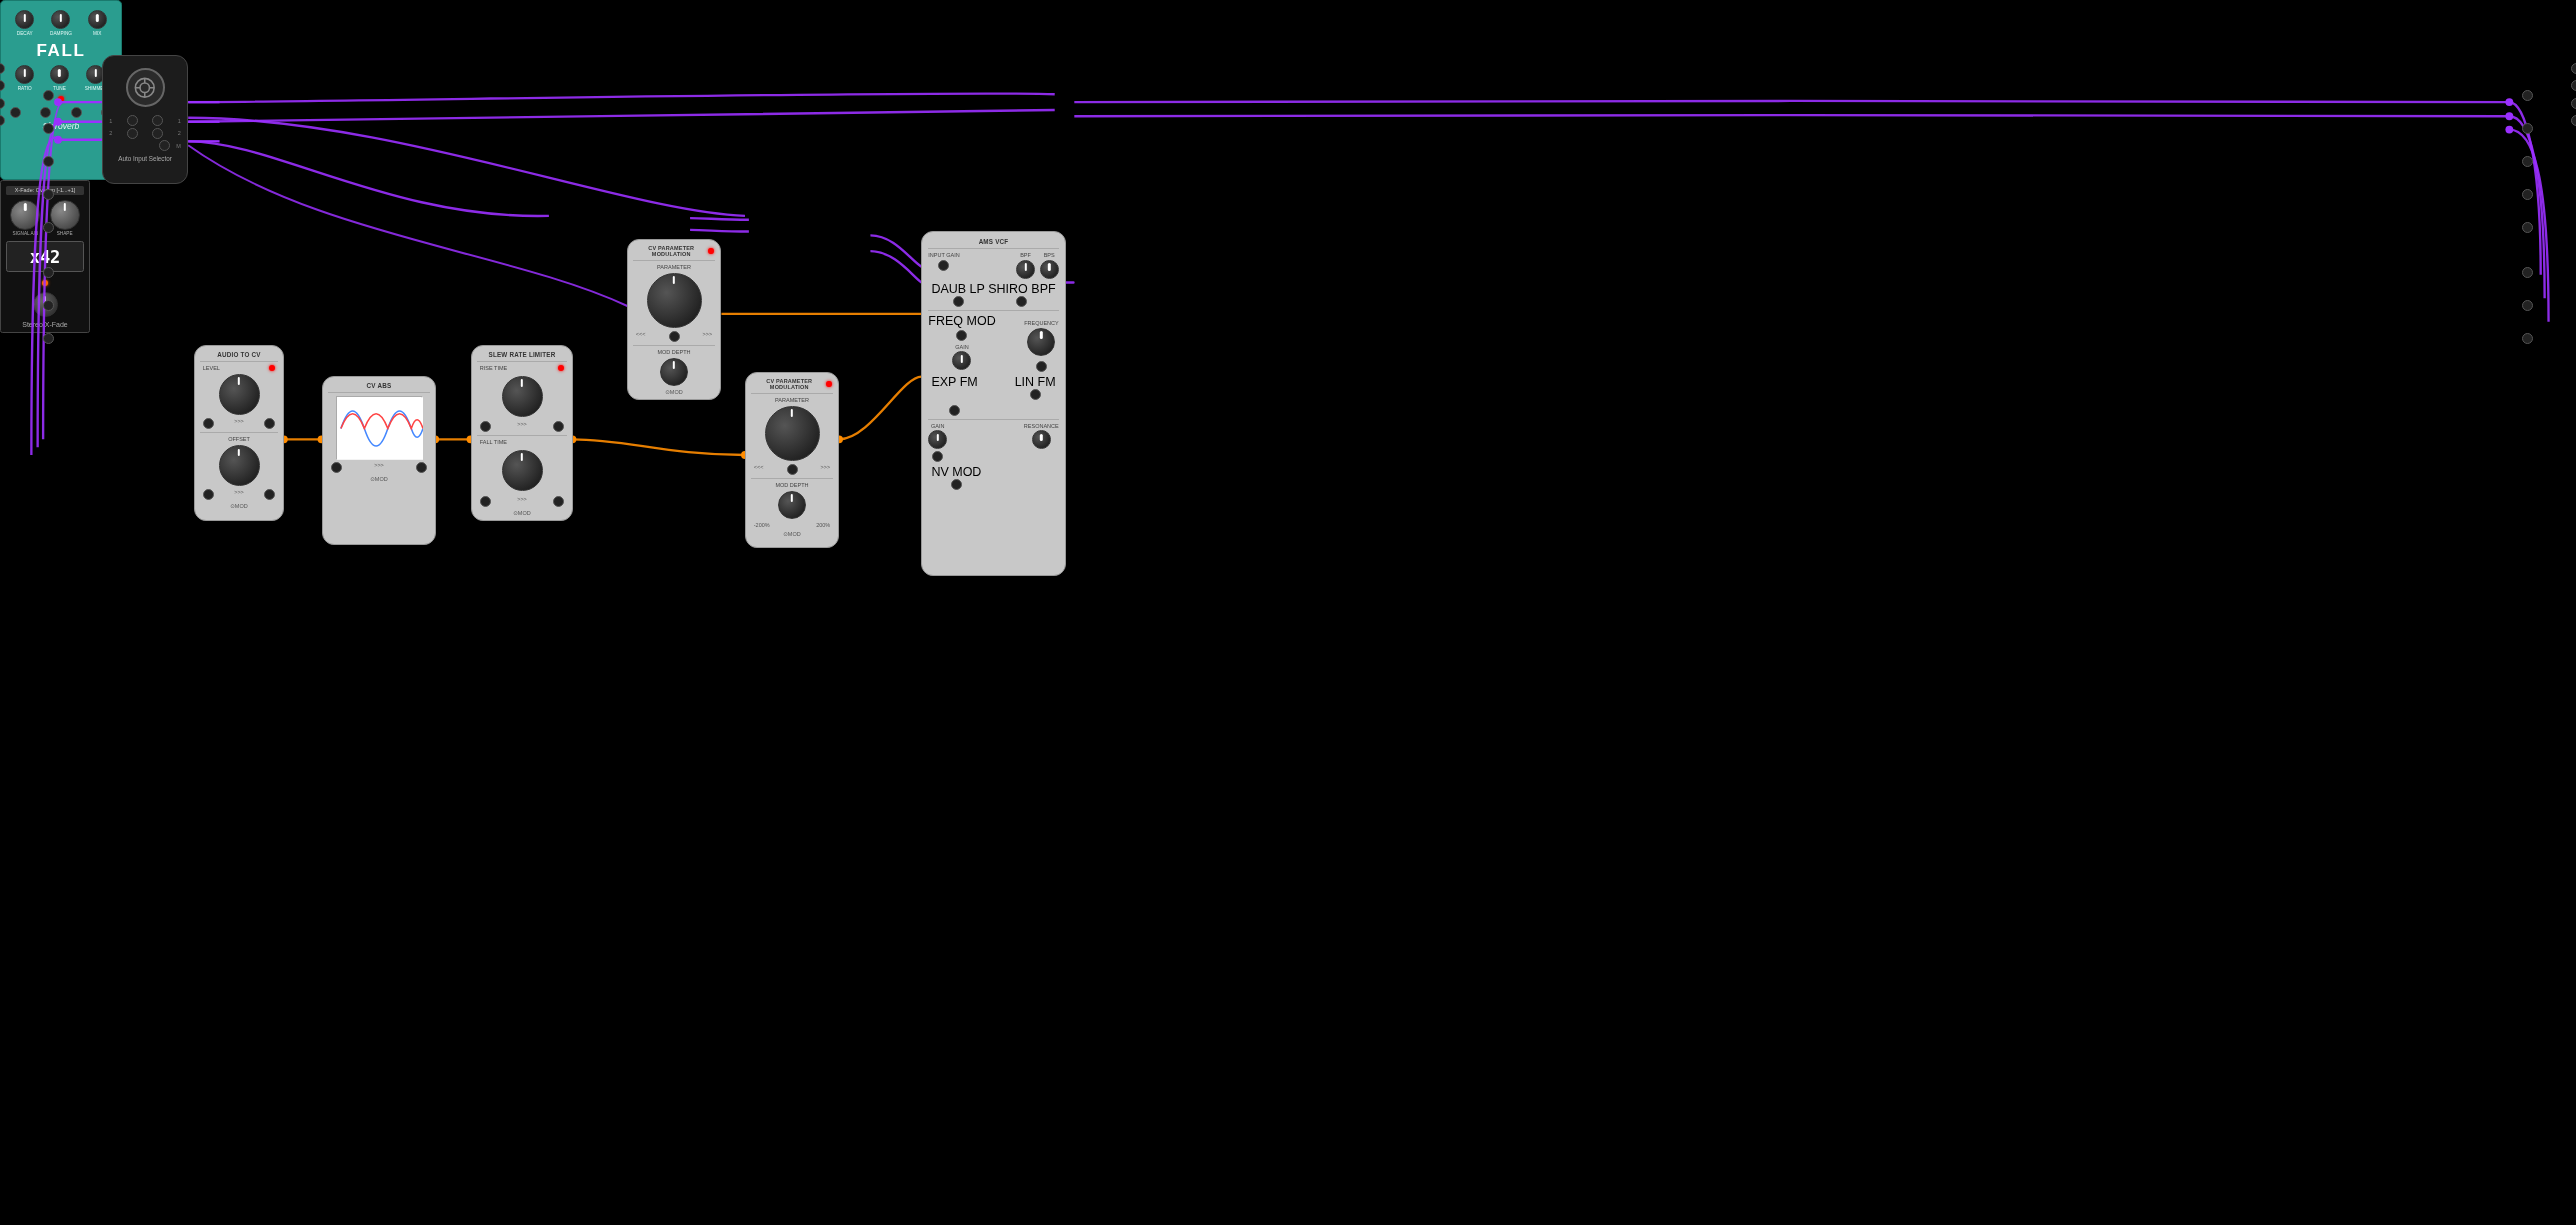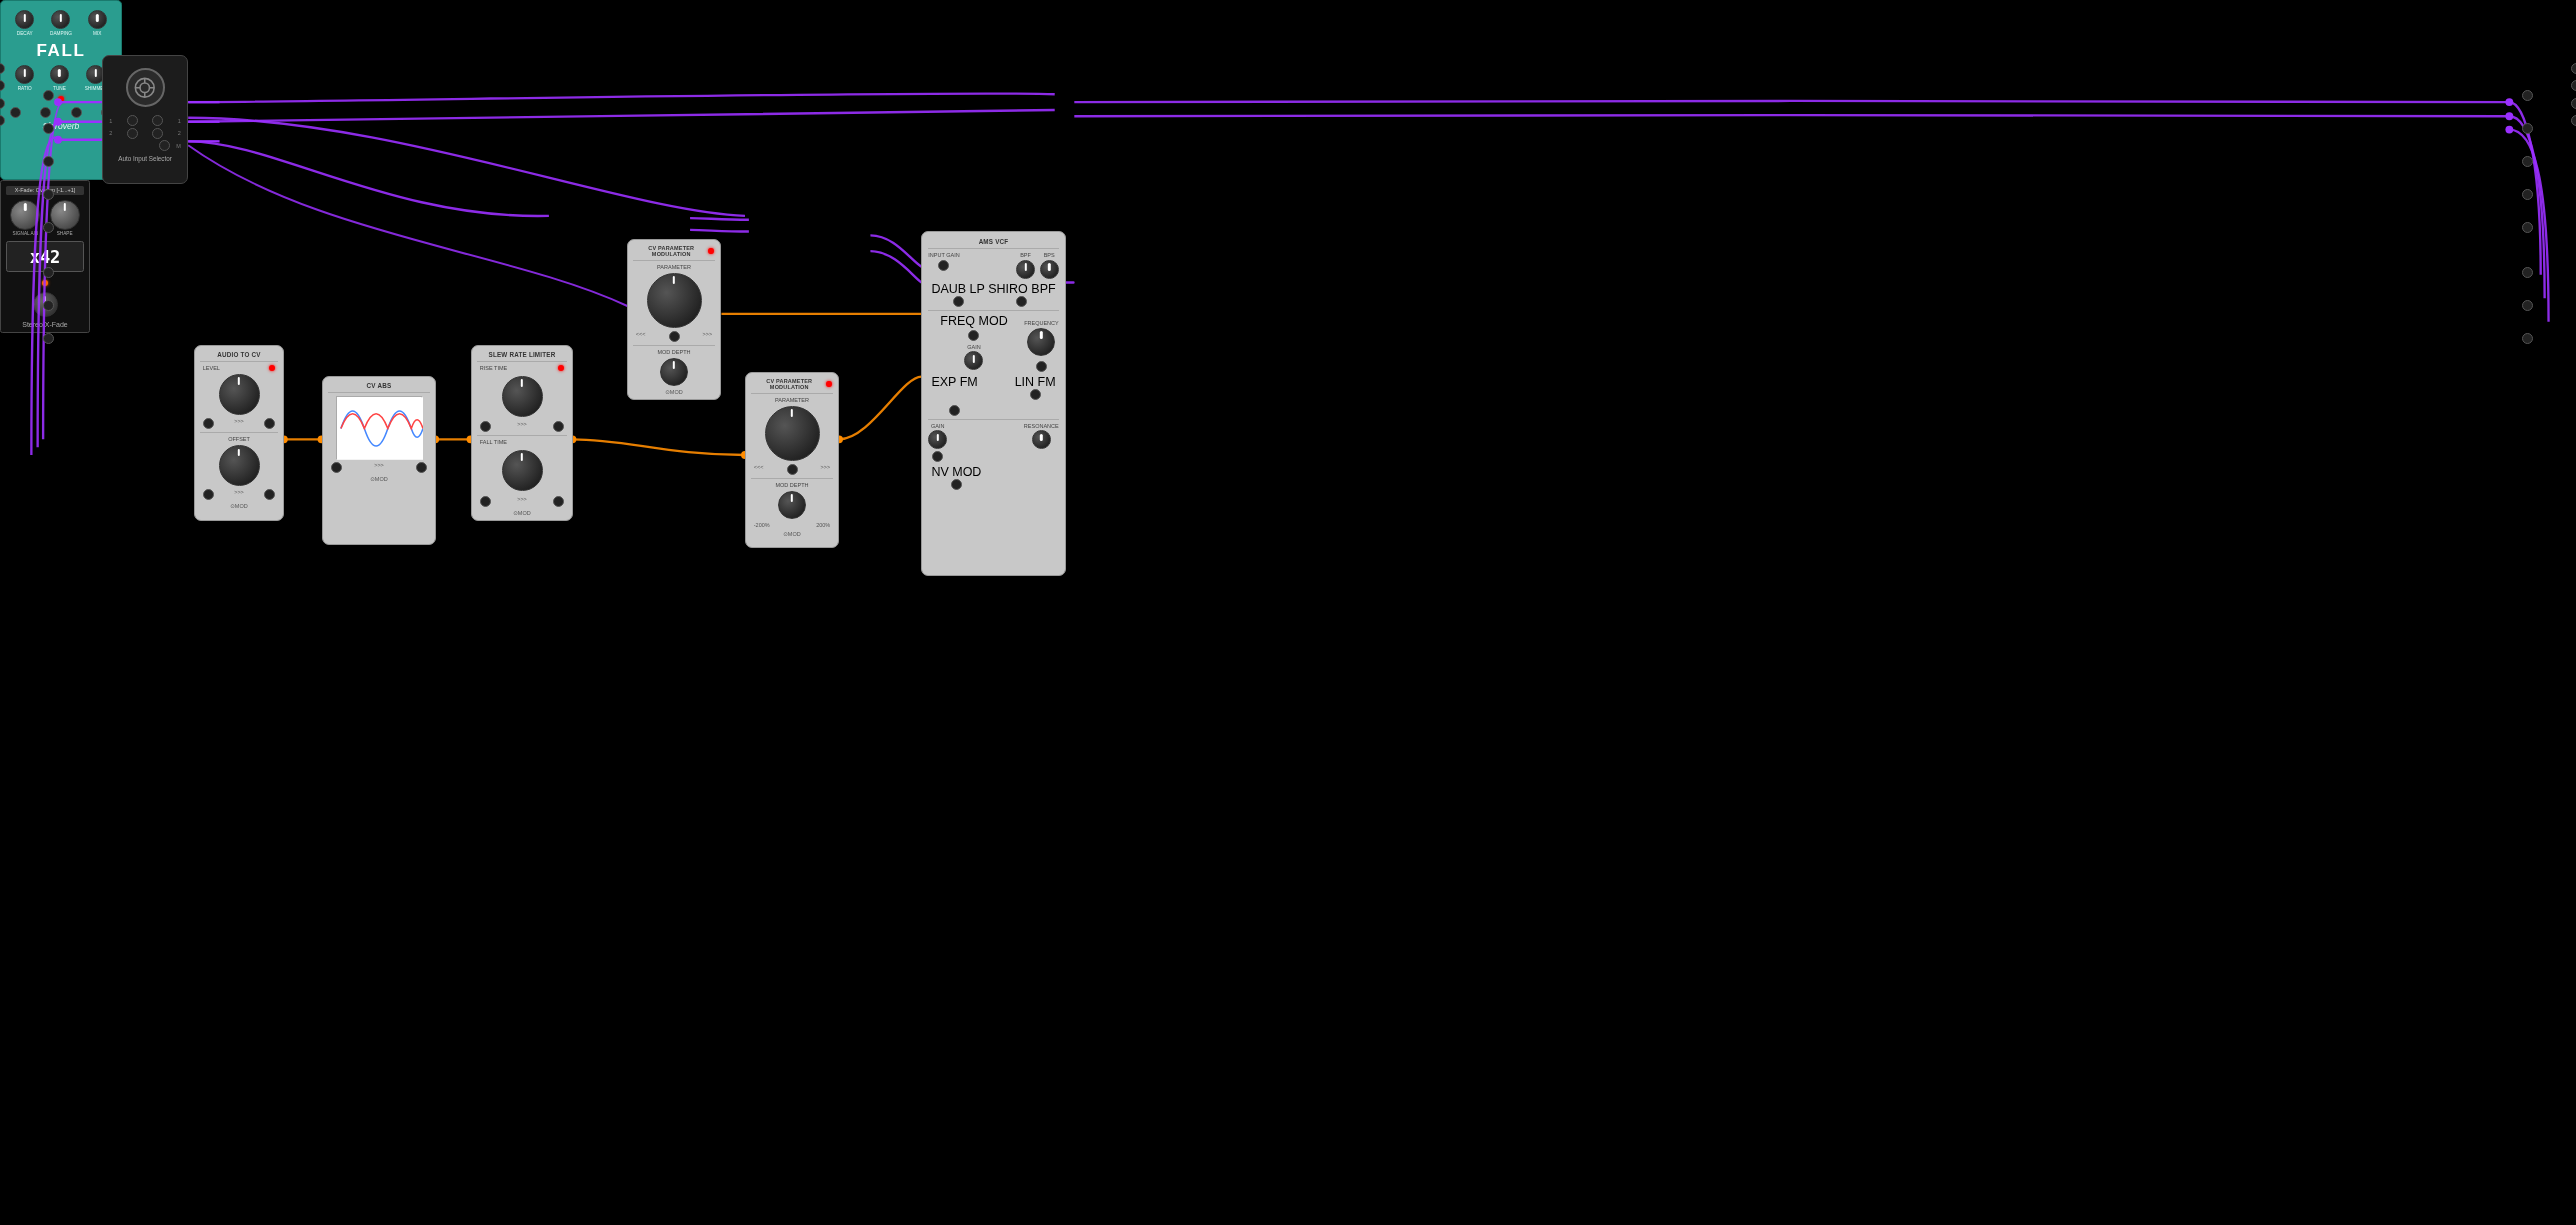--- a/index.html
+++ b/index.html
@@ -20,21 +20,21 @@
       height: 1226px;
       pointer-events: none;
       z-index: 1;
     }
 
     
     .module {
       position: absolute;
       background: #c8c8c8;
       border: 0.8px solid #999;
-      border-radius: 7px;
+      border-radius: 12px;
       z-index: 2;
     }
 
     .module-dark {
       background: #1a1a1a;
       border: 0.8px solid #444;
     }
 
     .module-title {
       text-align: center;
@@ -621,21 +621,21 @@
     </div>
     <div class="flex-col" style="align-items:center;">
       <span class="klabel">SHIRO BPF</span>
       <div class="jack"></div>
     </div>
   </div>
 
   <div class="section-bar"></div>
 
   <div style="display:flex; justify-content:space-between; align-items:flex-start; margin: 3.1px 0;">
-    <div class="flex-col" style="align-items:center; gap:1.6px;margin-left:12px;">
+    <div class="flex-col" style="align-items:center; gap:1.6px;">
       <span class="klabel">FREQ MOD</span>
       <div class="jack"></div>
       <div class="knob-wrap" style="margin-top:1.6px;">
         <span class="klabel">GAIN</span>
         <div class="knob knob-small"></div>
       </div>
     </div>
     <div class="knob-wrap" style="margin-top: 6.3px;">
       <span class="klabel">FREQUENCY</span>
       <div class="knob"></div>

